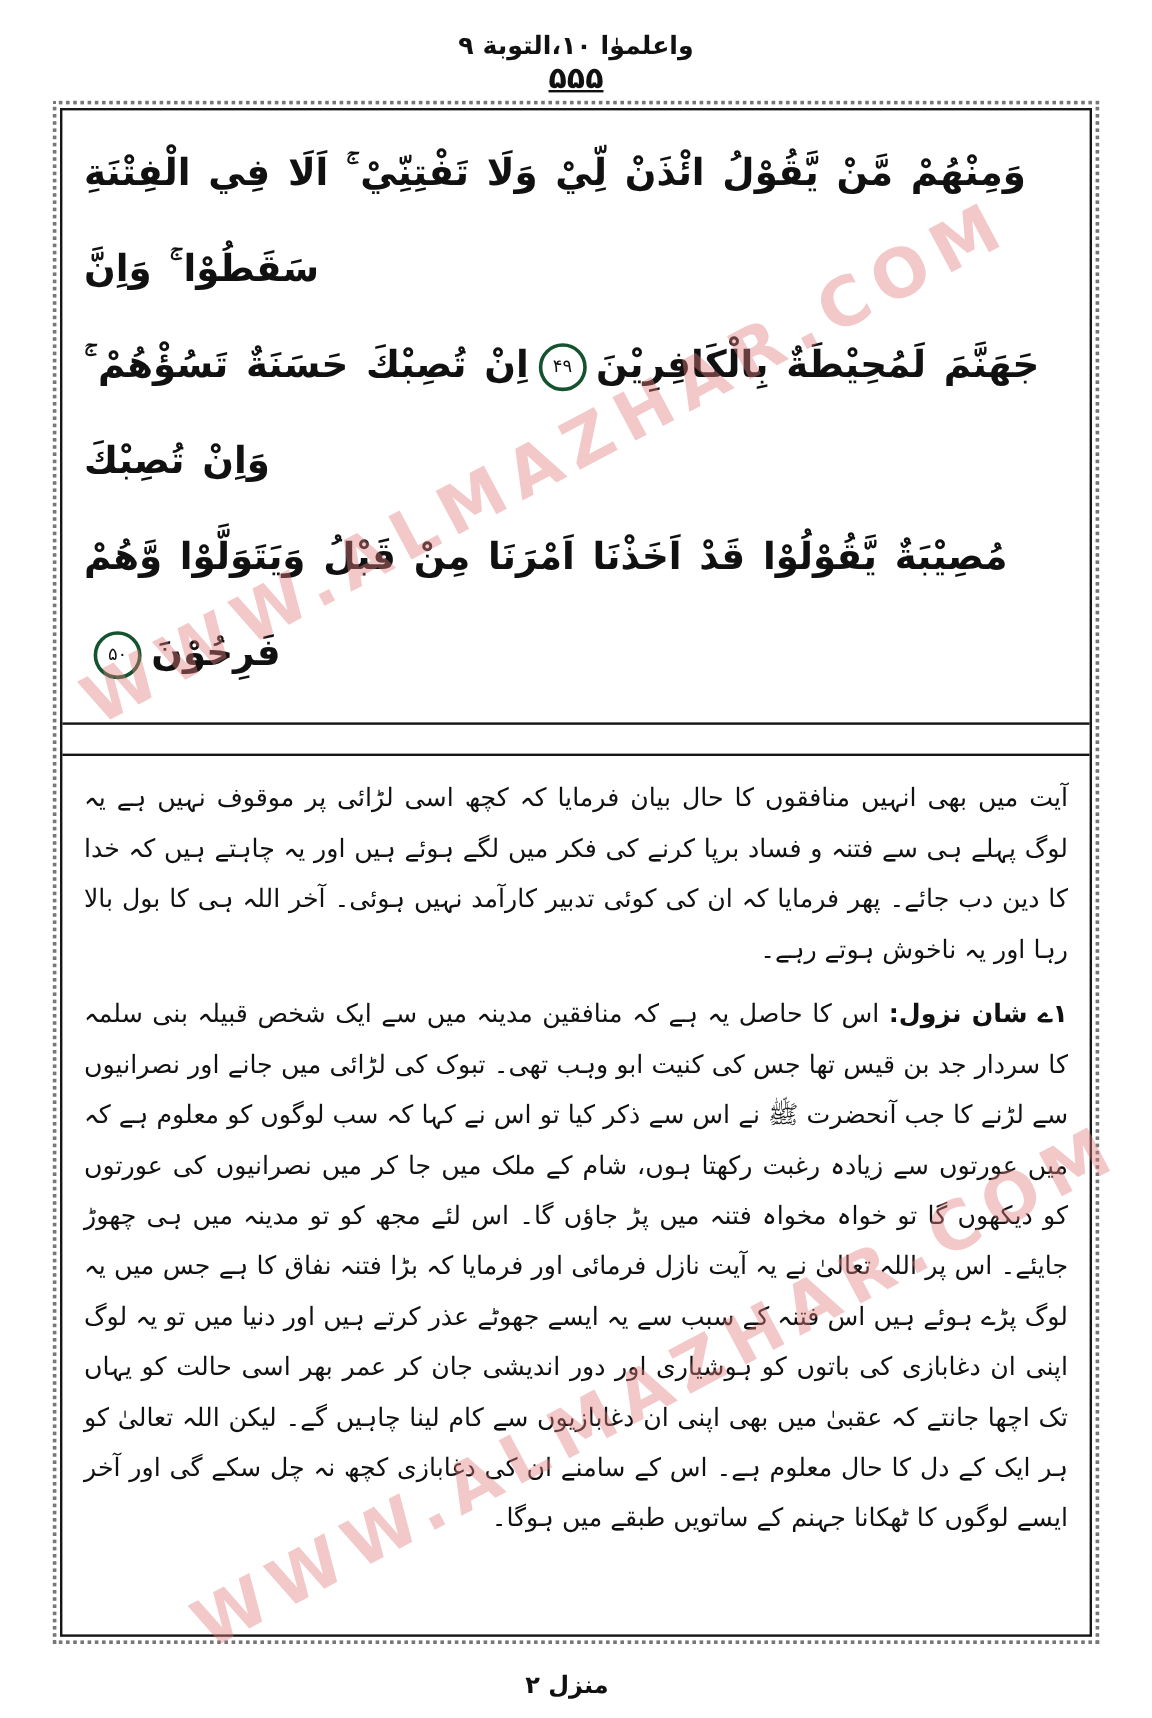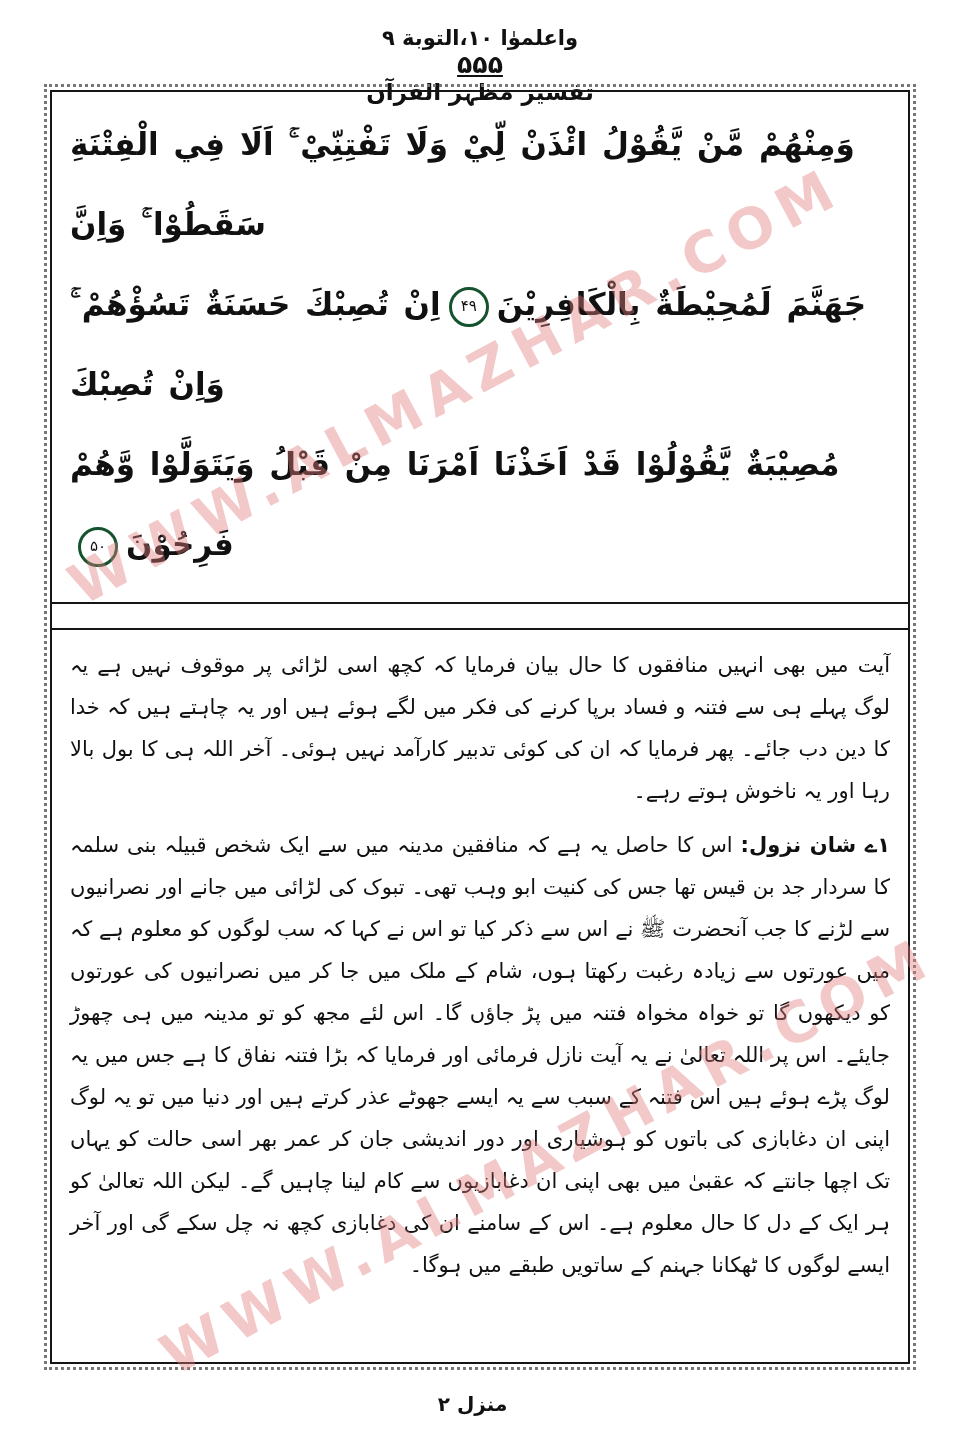--- a/index.html
+++ b/index.html
@@ -71,21 +71,20 @@
   }
   .wm1{left:58px;top:560px;}
   .wm2{left:150px;top:1330px;}
 </style>
 </head>
 <body>
 
 <div class="header">
   <div class="h-left">واعلموٰا ۱۰،التوبة ۹</div>
   <div class="h-center">۵۵۵</div>
-  <div class="h-right">تفسیر مظہر القرآن</div>
 </div>
 
 <div class="frame-outer">
   <div class="frame-inner">
 
     <section class="quran-block">
       <div class="qline">
         <span>وَمِنْهُمْ مَّنْ يَّقُوْلُ ائْذَنْ لِّيْ وَلَا تَفْتِنِّيْ ۚ اَلَا فِي الْفِتْنَةِ سَقَطُوْا ۚ وَاِنَّ</span>
       </div>
       <div class="qline">

